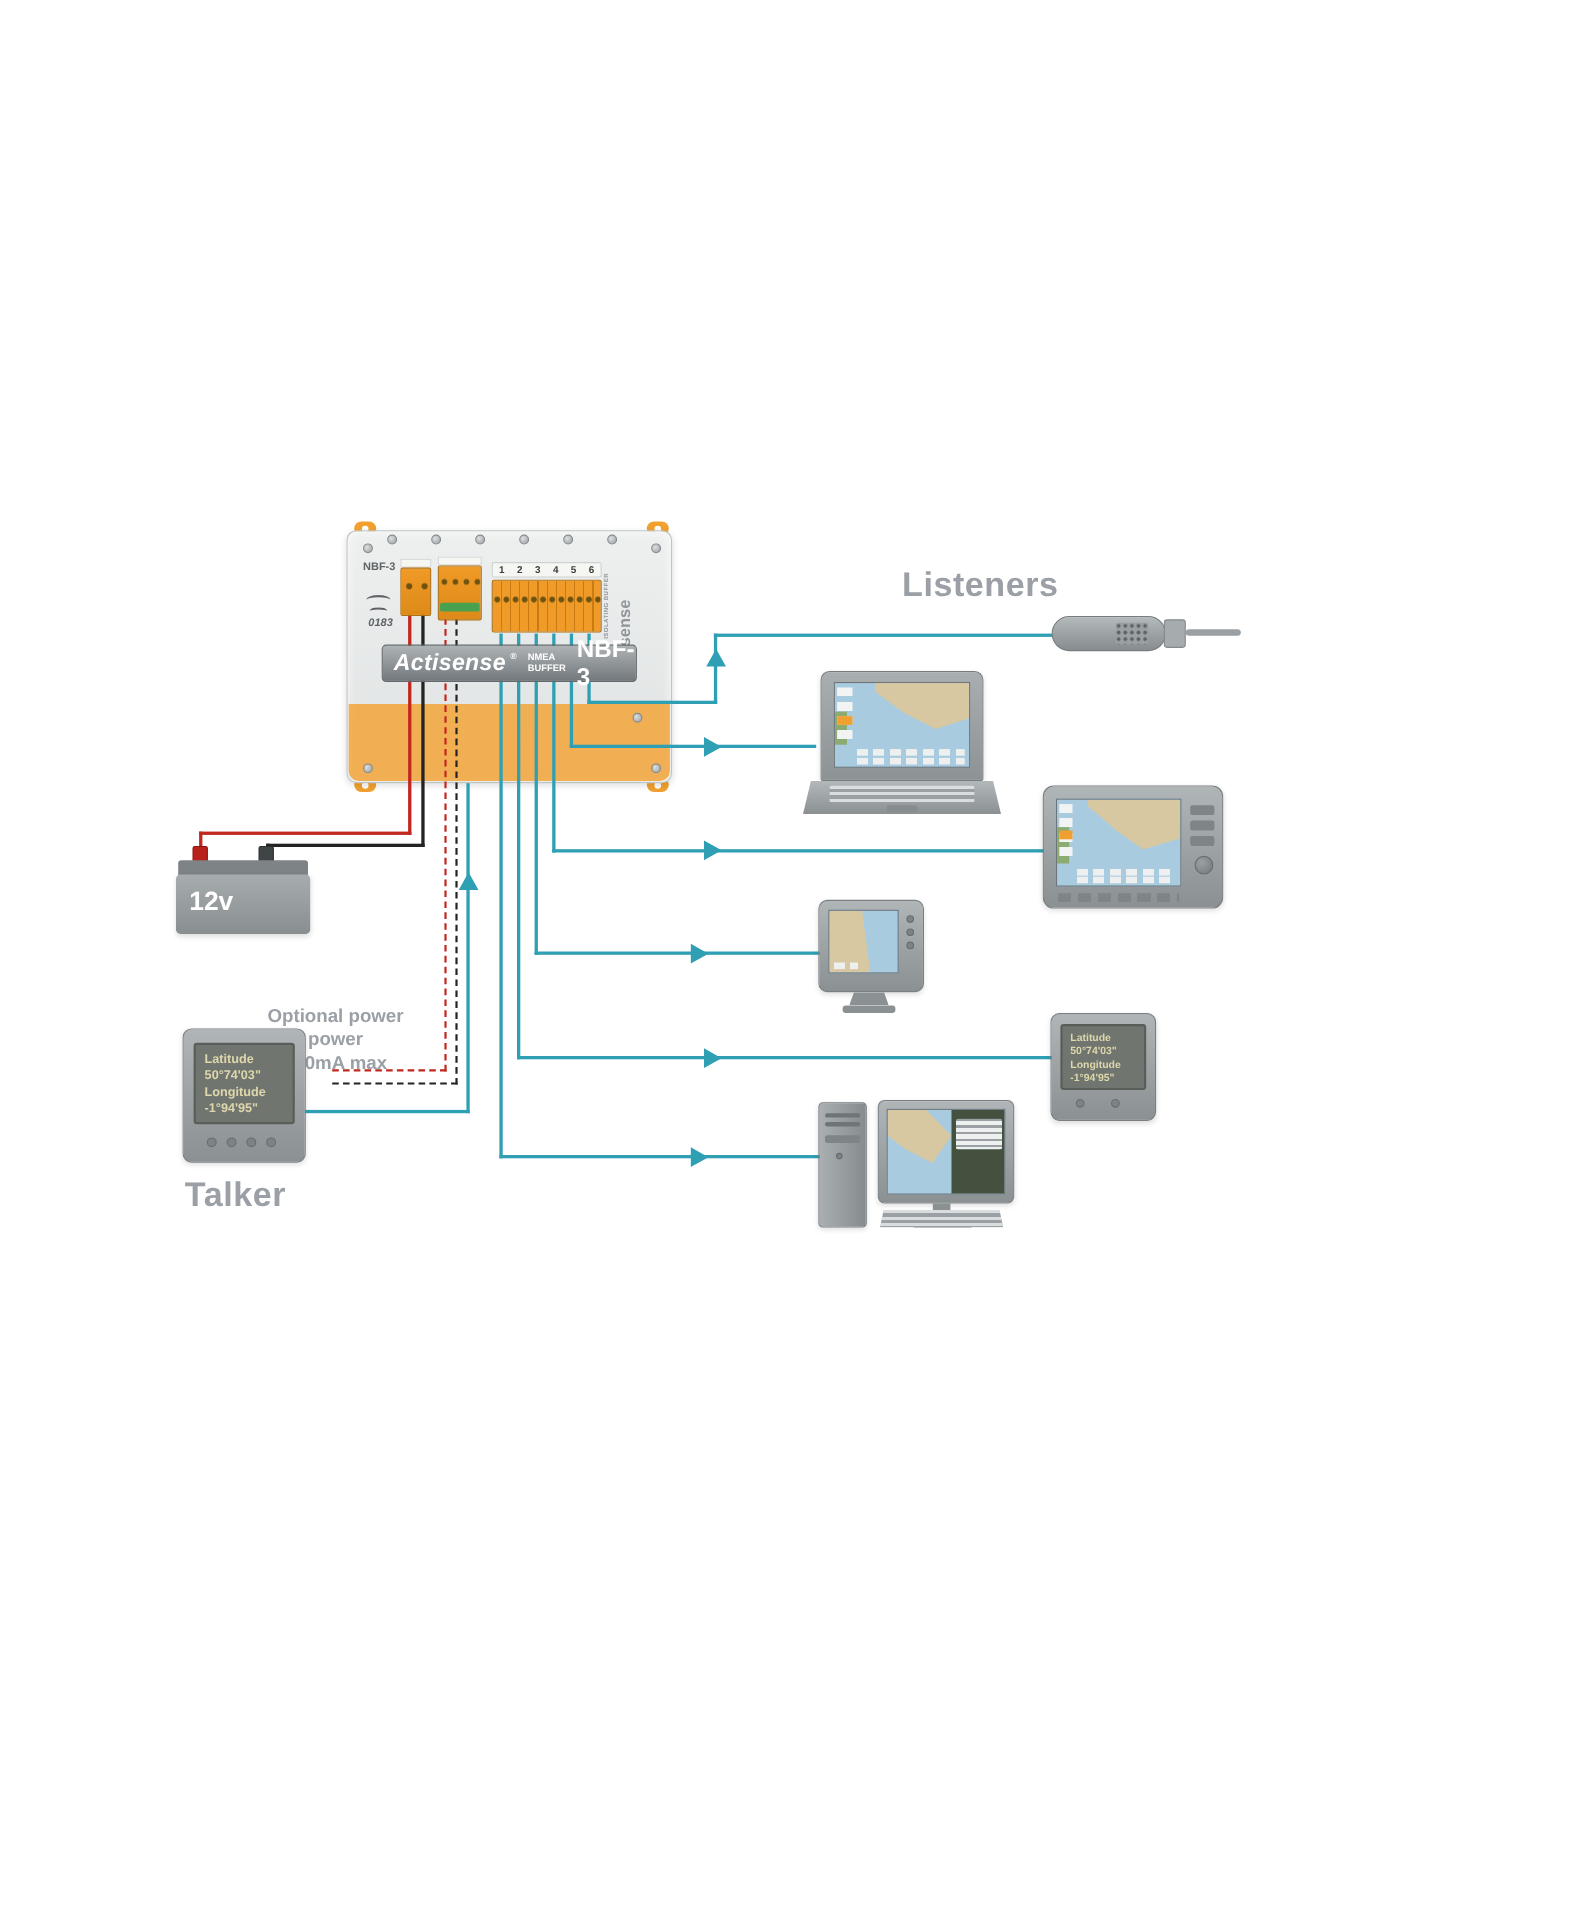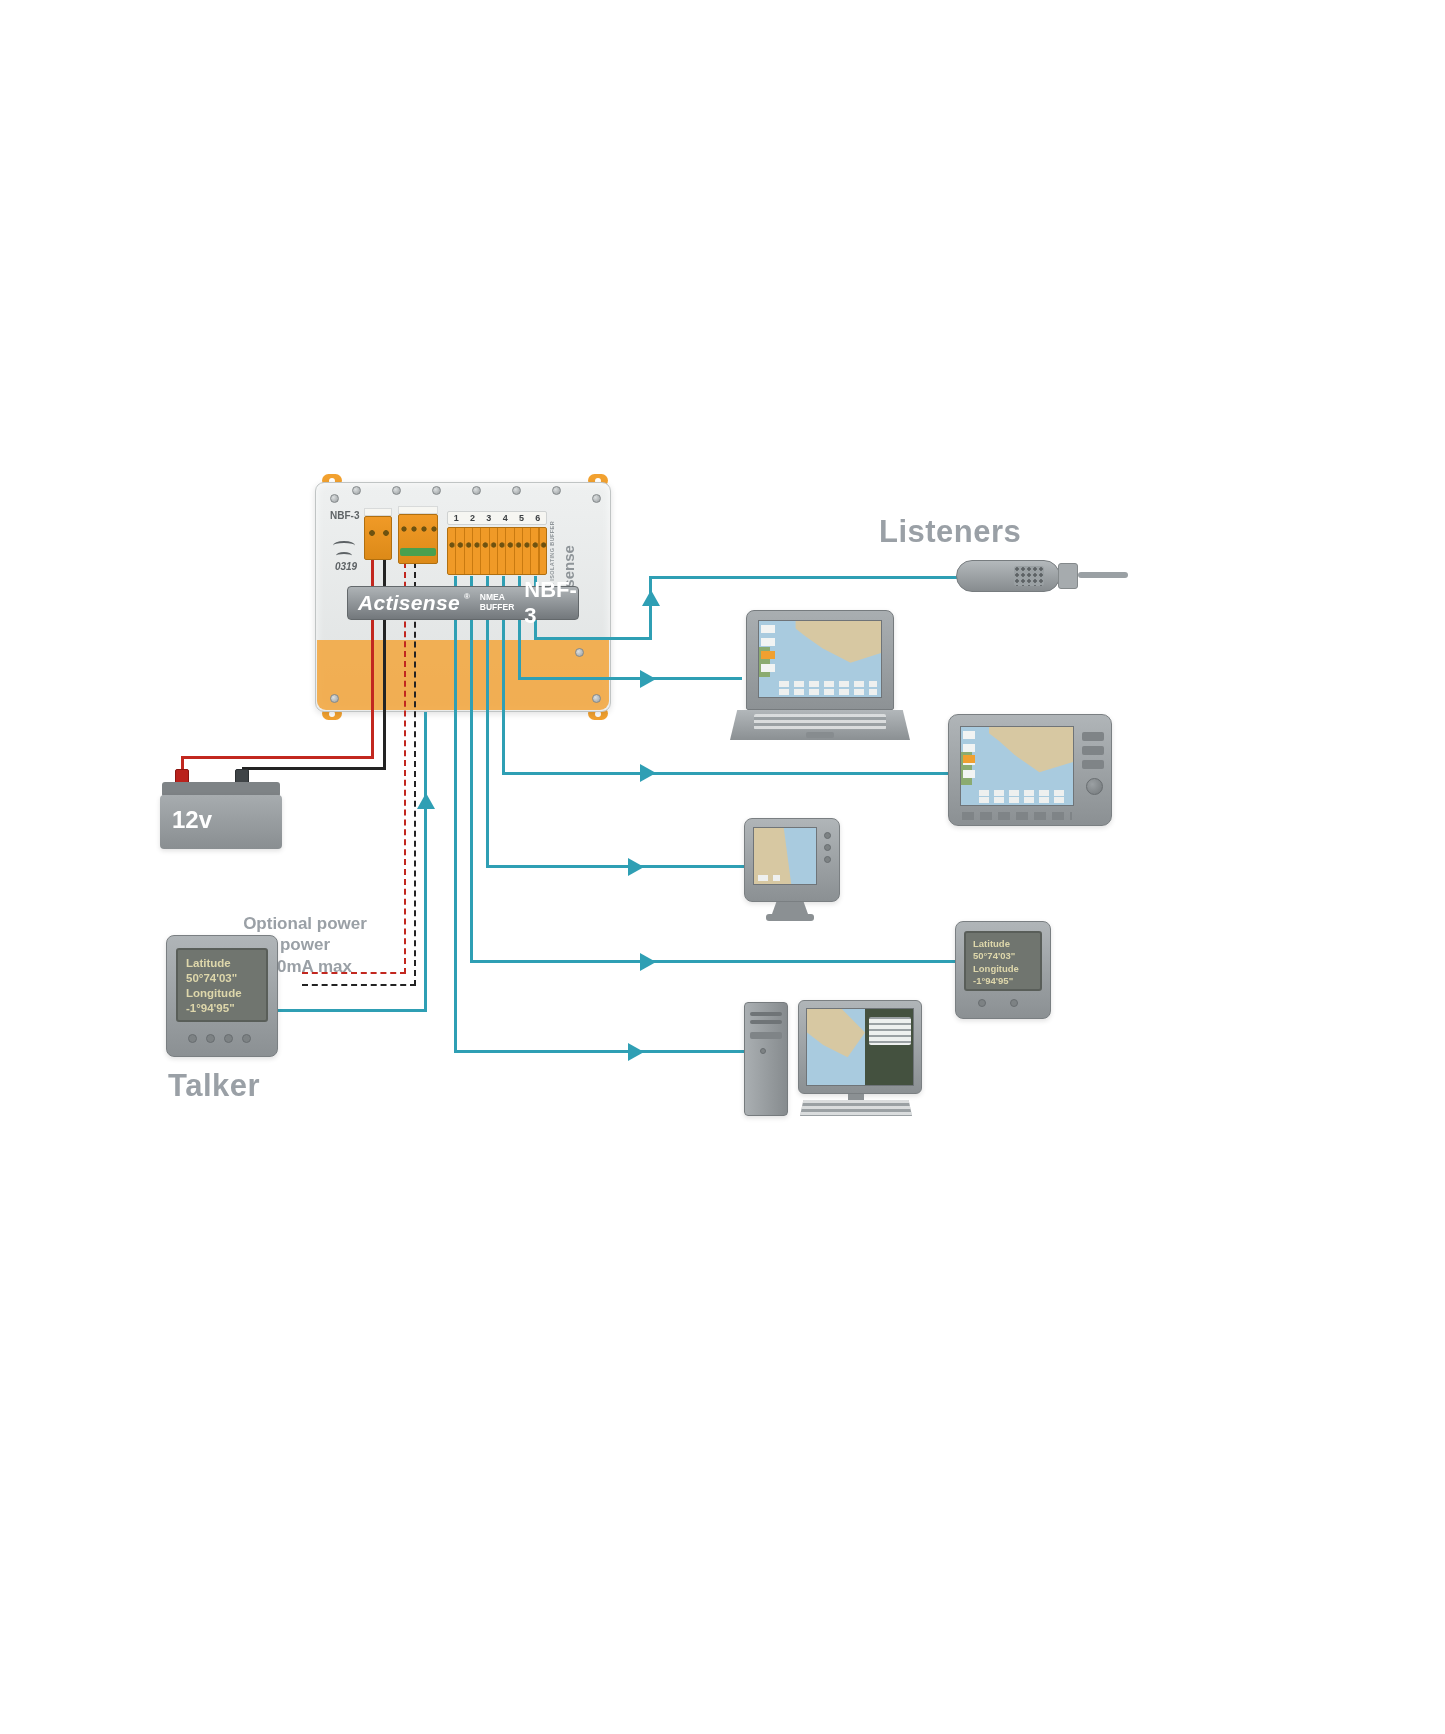--- a/index.html
+++ b/index.html
@@ -132,21 +132,21 @@
   <div class="screw" style="left:552px;top:486px;"></div>
   <div class="screw" style="left:330px;top:494px;"></div>
   <div class="screw" style="left:592px;top:494px;"></div>
   <div class="screw" style="left:330px;top:694px;"></div>
   <div class="screw" style="left:592px;top:694px;"></div>
 
   <div class="cornertxt" style="left:330px;top:510px;">NBF-3</div>
   <div class="logo0183" style="left:329px;top:538px;">
     <div class="wave"></div>
     <div class="wave2"></div>
-    <div class="num">0319</div>
+    <div class="num">0183</div>
   </div>
 
   <div class="whitelbl" style="left:364px;top:508px;width:28px;height:8px;"></div>
   <div class="oblock2" style="left:364px;top:516px;width:28px;height:44px;"></div>
 
   <div class="whitelbl" style="left:398px;top:506px;width:40px;height:8px;"></div>
   <div class="oblock4" style="left:398px;top:514px;width:40px;height:50px;"></div>
   <div class="abs" style="left:400px;top:548px;width:36px;height:8px;background:#49a04f;border-radius:2px;"></div>
 
   <div class="portnums" style="left:447px;top:511px;width:100px;height:14px;">
@@ -189,21 +189,21 @@
     <div>50°74'03"</div>
     <div>Longitude</div>
     <div>-1°94'95"</div>
   </div>
   <div class="btn-dot" style="left:188px;top:1034px;width:9px;height:9px;"></div>
   <div class="btn-dot" style="left:206px;top:1034px;width:9px;height:9px;"></div>
   <div class="btn-dot" style="left:224px;top:1034px;width:9px;height:9px;"></div>
   <div class="btn-dot" style="left:242px;top:1034px;width:9px;height:9px;"></div>
   <div class="biglabel" style="left:168px;top:1068px;">Talker</div>
 
-  <div class="biglabel" style="left:879px;top:514px;text-align:center;">Listeners</div>
+  <div class="biglabel" style="left:820px;top:514px;text-align:center;">Listeners</div>
 
   <div class="abs" style="left:956px;top:560px;width:104px;height:32px;background:linear-gradient(180deg,#b4b9bc,#878c8f);border:1px solid #777c7f;border-radius:16px;"></div>
   <div class="abs" style="left:1014px;top:566px;width:30px;height:20px;background-color:#9aa0a3;background-image:radial-gradient(circle,#5d6265 1.5px,rgba(0,0,0,0) 2px);background-size:6px 6px;border-radius:3px;"></div>
   <div class="abs" style="left:1058px;top:563px;width:20px;height:26px;background:#a6abae;border:1px solid #84898b;border-radius:3px;"></div>
   <div class="abs" style="left:1078px;top:572px;width:50px;height:6px;background:#9aa0a4;border-radius:3px;"></div>
 
   <div class="abs" style="left:746px;top:610px;width:148px;height:100px;background:linear-gradient(180deg,#a9aeb1,#8d9295);border:1px solid #767b7e;border-radius:8px 8px 2px 2px;box-shadow:0 2px 5px rgba(0,0,0,.12);"></div>
   <div class="mapscreen" style="left:758px;top:620px;width:124px;height:78px;">
     <div class="land" style="clip-path:polygon(30% 0,100% 0,100% 42%,75% 55%,52% 36%,38% 20%,30% 10%);"></div>
     <div class="greenstrip" style="left:0;top:34%;width:9%;height:40%;"></div>

